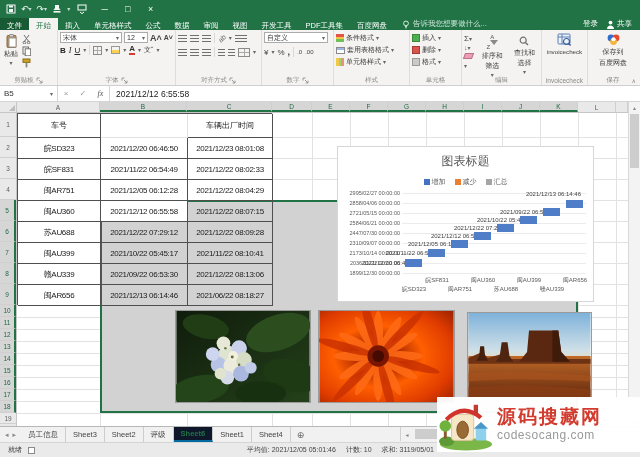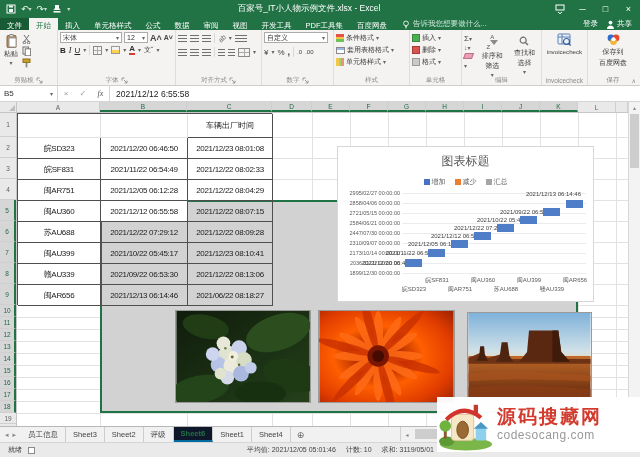--- a/index.html
+++ b/index.html
@@ -182,21 +182,20 @@
       </span>
     <span class="g">↶<span class="car" style="color:#cfe5d9">▾</span></span>
     <span class="g">↷<span class="car" style="color:#cfe5d9">▾</span></span>
     <span class="g">
         <svg width="10" height="10">
           <use href="#i-stamp"></use>
         </svg>
       </span>
     <span class="g car" style="color:#cfe5d9">▾</span>
   </div>
-  <div class="tbtitle">百家号_IT小人物示例文件.xlsx - Excel</div>
   <div class="winbtns">
     <div class="wb">
         <svg width="10" height="10">
           <use href="#i-ribbonopts"></use>
         </svg>
       </div>
     <div class="wb">─</div>
     <div class="wb">□</div>
     <div class="wb">×</div>
   </div>
@@ -527,20 +526,21 @@
     <div class="gl glh" style="top:264px"></div>
     <div class="gl glh" style="top:276px"></div>
     <div class="gl glh" style="top:288px"></div>
     <div class="gl glh" style="top:300px"></div>
 
     <div id="selbox">
       <div id="fillhandle"></div>
     </div>
 
     <div id="tablewrap">
+      <div class="tcell hdr" style="left:0;top:0;width:83px;height:24px;background:#fff">车号</div>
       <div class="tcell hdr" style="left:170px;top:0;width:85px;height:24px;background:#fff">车辆出厂时间</div>
 
       <div class="tcell" style="left:0;top:24px;width:83px;height:21px;background:#fff">皖SD323</div>
       <div class="tcell" style="left:83px;top:24px;width:87px;height:21px;background:#fff">2021/12/20 06:46:50</div>
       <div class="tcell" style="left:170px;top:24px;width:85px;height:21px;background:#fff">2021/12/23 08:01:08</div>
 
       <div class="tcell" style="left:0;top:45px;width:83px;height:21px;background:#fff">皖SF831</div>
       <div class="tcell" style="left:83px;top:45px;width:87px;height:21px;background:#fff">2021/11/22 06:54:49</div>
       <div class="tcell" style="left:170px;top:45px;width:85px;height:21px;background:#fff">2021/12/22 08:02:33</div>
 
@@ -551,21 +551,21 @@
       <div class="tcell" style="left:0;top:87px;width:83px;height:21px;background:#fff">闽AU360</div>
       <div class="tcell" style="left:83px;top:87px;width:87px;height:21px;background:#fff">2021/12/12 06:55:58</div>
       <div class="tcell" style="left:170px;top:87px;width:85px;height:21px">2021/12/22 08:07:15</div>
 
       <div class="tcell" style="left:0;top:108px;width:83px;height:21px;background:#fff">苏AU688</div>
       <div class="tcell" style="left:83px;top:108px;width:87px;height:21px">2021/12/22 07:29:12</div>
       <div class="tcell" style="left:170px;top:108px;width:85px;height:21px">2021/12/22 08:09:28</div>
 
       <div class="tcell" style="left:0;top:129px;width:83px;height:21px;background:#fff">闽AU399</div>
       <div class="tcell" style="left:83px;top:129px;width:87px;height:21px">2021/10/22 05:45:17</div>
-      <div class="tcell" style="left:170px;top:129px;width:85px;height:21px">2021/12/23 08:10:41</div>
+      <div class="tcell" style="left:170px;top:129px;width:85px;height:21px">2021/11/22 08:10:41</div>
 
       <div class="tcell" style="left:0;top:150px;width:83px;height:21px;background:#fff">赣AU339</div>
       <div class="tcell" style="left:83px;top:150px;width:87px;height:21px">2021/09/22 06:53:30</div>
       <div class="tcell" style="left:170px;top:150px;width:85px;height:21px">2021/12/22 08:13:06</div>
 
       <div class="tcell" style="left:0;top:171px;width:83px;height:21px;background:#fff">闽AR656</div>
       <div class="tcell" style="left:83px;top:171px;width:87px;height:21px">2021/12/13 06:14:46</div>
       <div class="tcell" style="left:170px;top:171px;width:85px;height:21px">2021/06/22 08:18:27</div>
     </div>
   </div>

